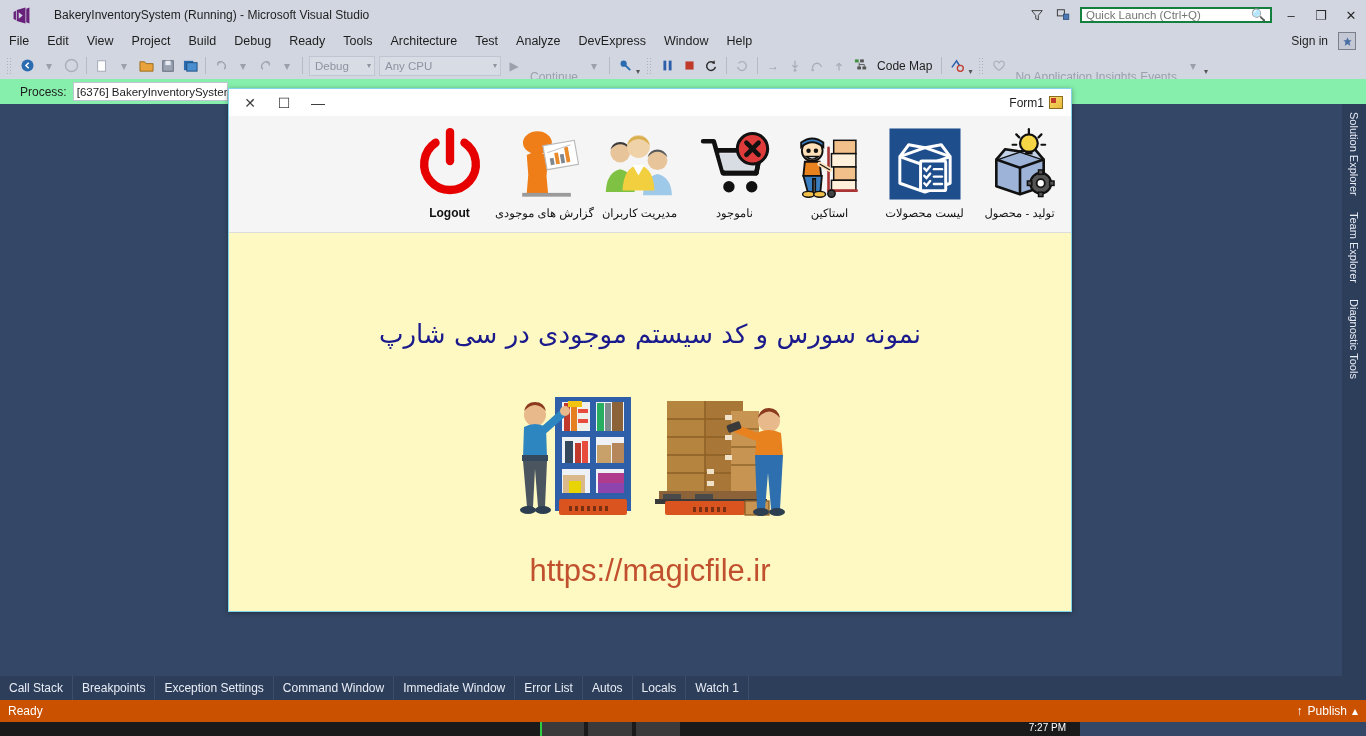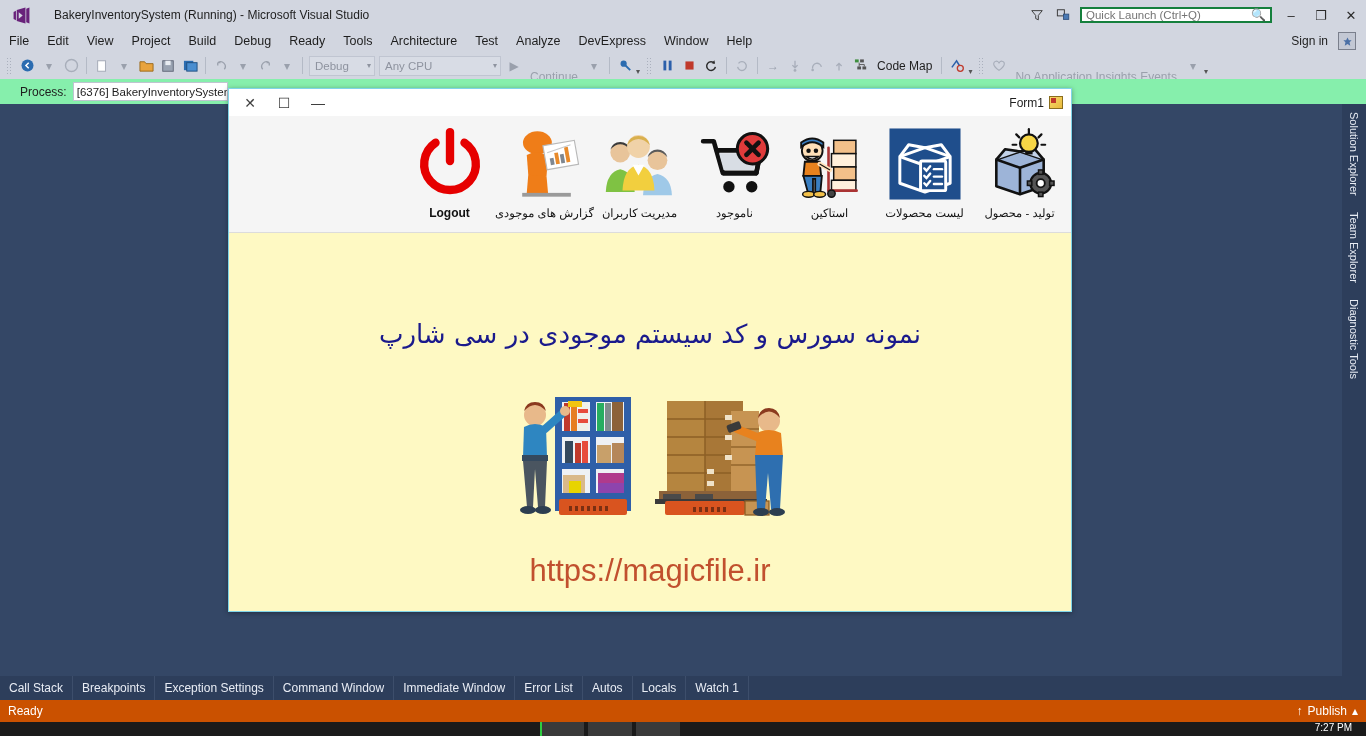--- a/index.html
+++ b/index.html
@@ -201,21 +201,21 @@
     font-size: 12px; color: #ffffff;
   }
   .status-text { padding-left: 8px; }
   .status-right {
     margin-left: auto; display: flex; align-items: center; gap: 5px;
     padding-right: 8px;
   }
 
   
   .taskbar {
-    position: absolute; left: 0; top: 722px; width: 1366px; height: 14px;
+    position: absolute; left: 0; top: 722px; width: 1080px; height: 14px;
     background: #1a1a1a;
   }
   .tb-clock {
     position: absolute; right: 14px; top: 0; font-size: 10px; color: #fff;
   }
   .tb-items { position: absolute; left: 540px; top: 0; display: flex; gap: 4px; }
   .tb-item { width: 44px; height: 14px; background: #3a3a3a; }
   .tb-item.green { border-left: 2px solid #2ecc40; }
 </style>
 </head>

